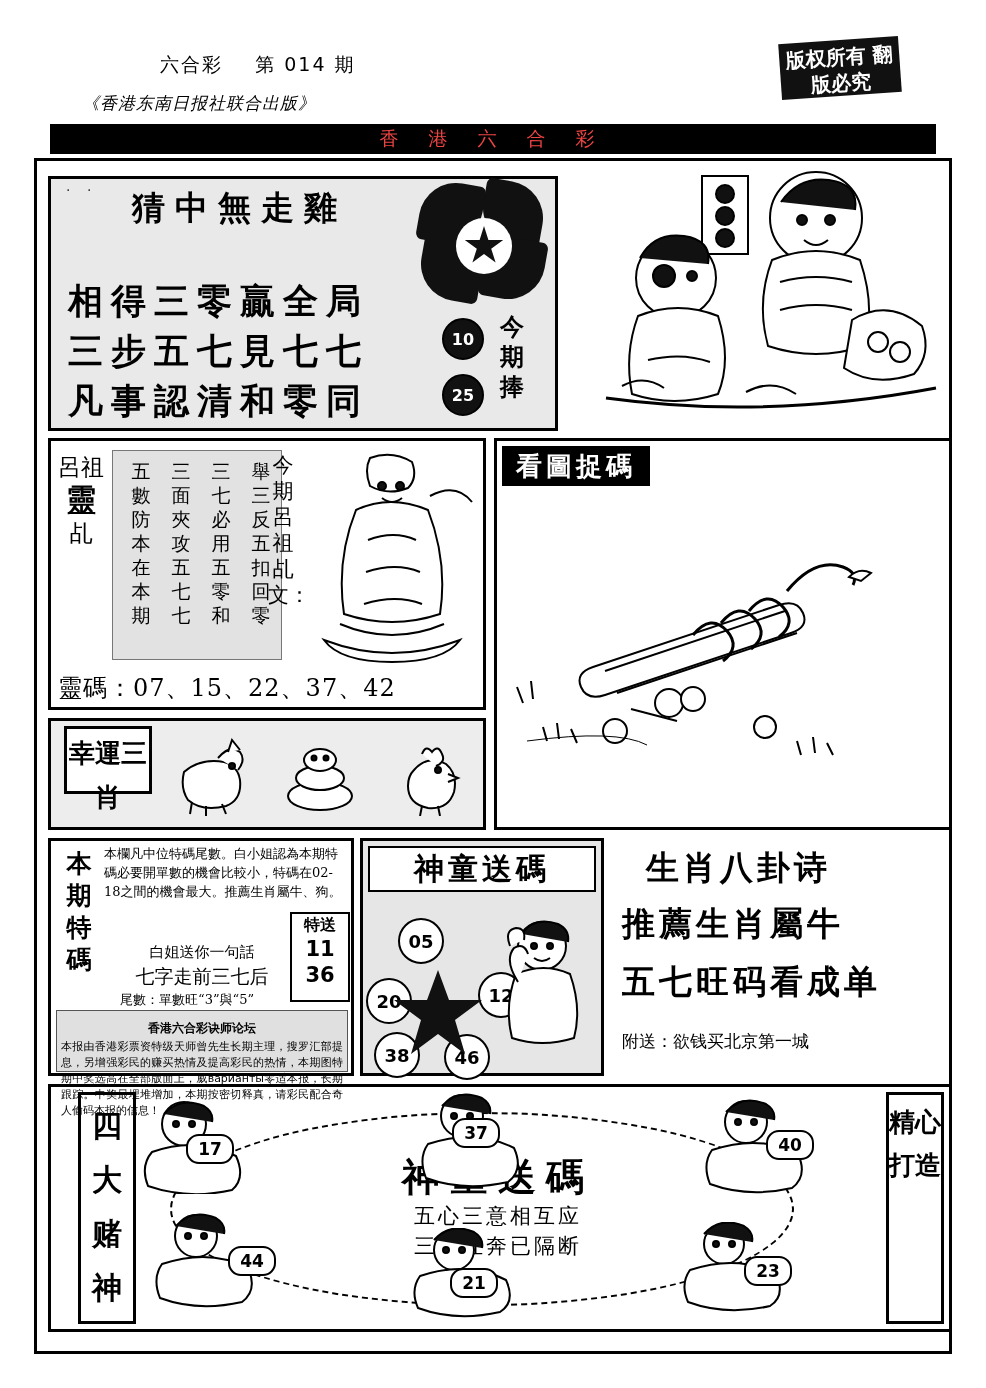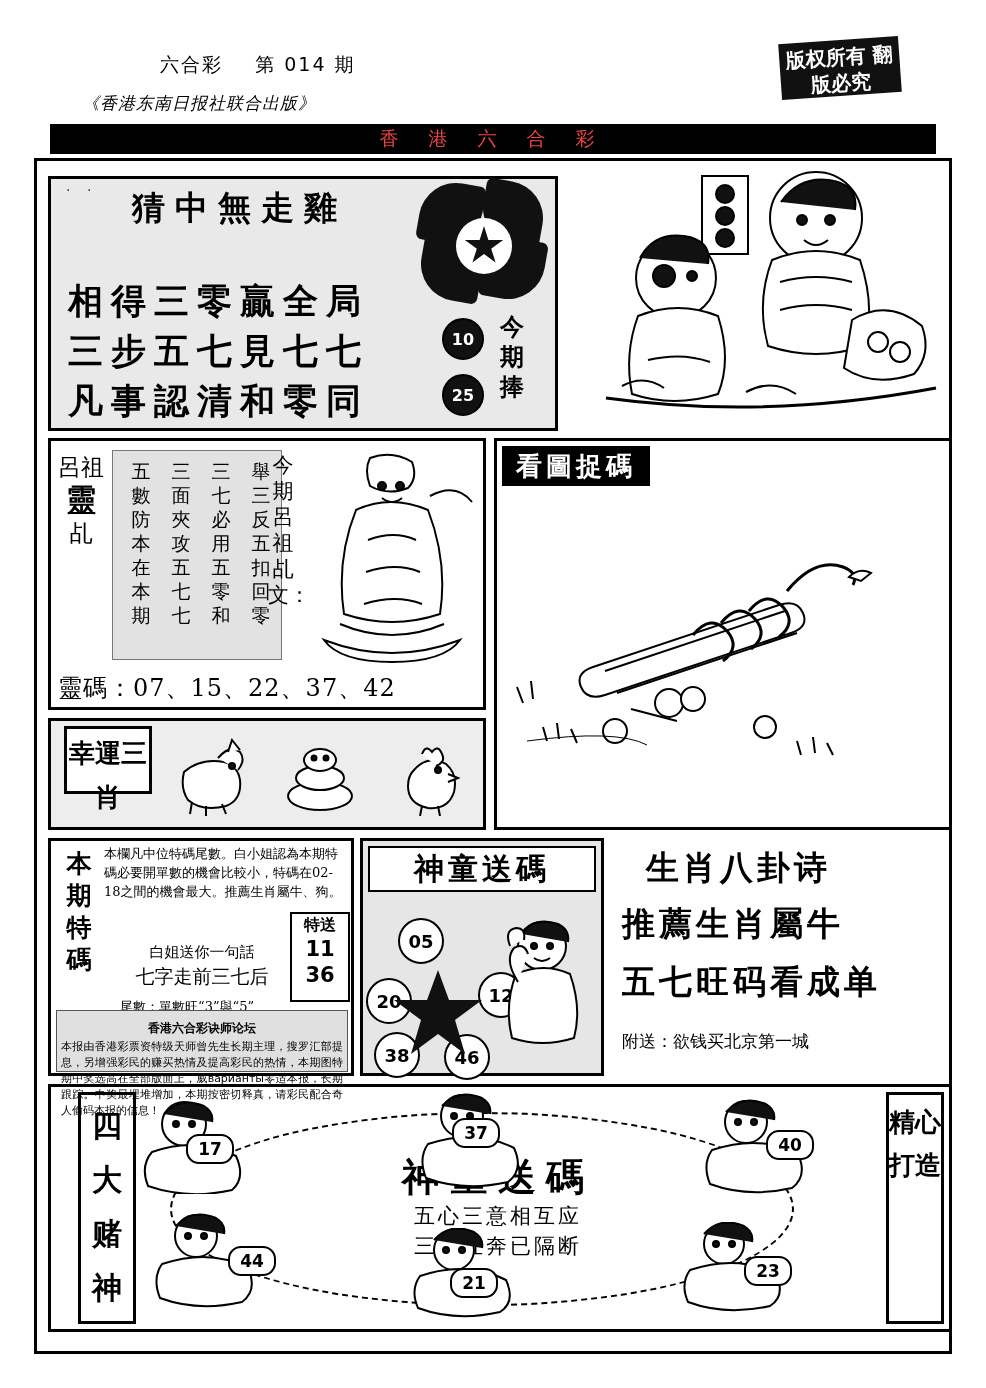--- a/index.html
+++ b/index.html
@@ -301,21 +301,21 @@
     </svg>
   </div>
   <div class="bx center" id="kt-label">看圖捉碼</div>
 
   <div class="bx" id="sp-box"></div>
   <div class="bx" id="sp-label">本期特碼</div>
   <div class="bx" id="sp-text">本欄凡中位特碼尾數。白小姐認為本期特碼必要開單數的機會比較小，特碼在02-18之間的機會最大。推薦生肖屬牛、狗。</div>
   <div class="bx" id="sp-phrase">
     <div>白姐送你一句話</div>
     <div style="font-size:19px;">七字走前三七后</div>
-    <div style="font-size:13px;text-align:left;padding-left:8px;margin-top:7px;">
+    <div style="font-size:13px;text-align:left;padding-left:8px;">
       <span>尾數：</span><span>單數旺“3”與“5”</span>
     </div>
     <div style="font-size:13px;text-align:left;padding-left:44px;">雙數旺“2”與“4”</div>
   </div>
   <div class="bx" id="sp-send">
     <div class="lbl">特送</div>
     <div class="num">11</div>
     <div class="num">36</div>
   </div>
   <div class="bx" id="sp-note">

